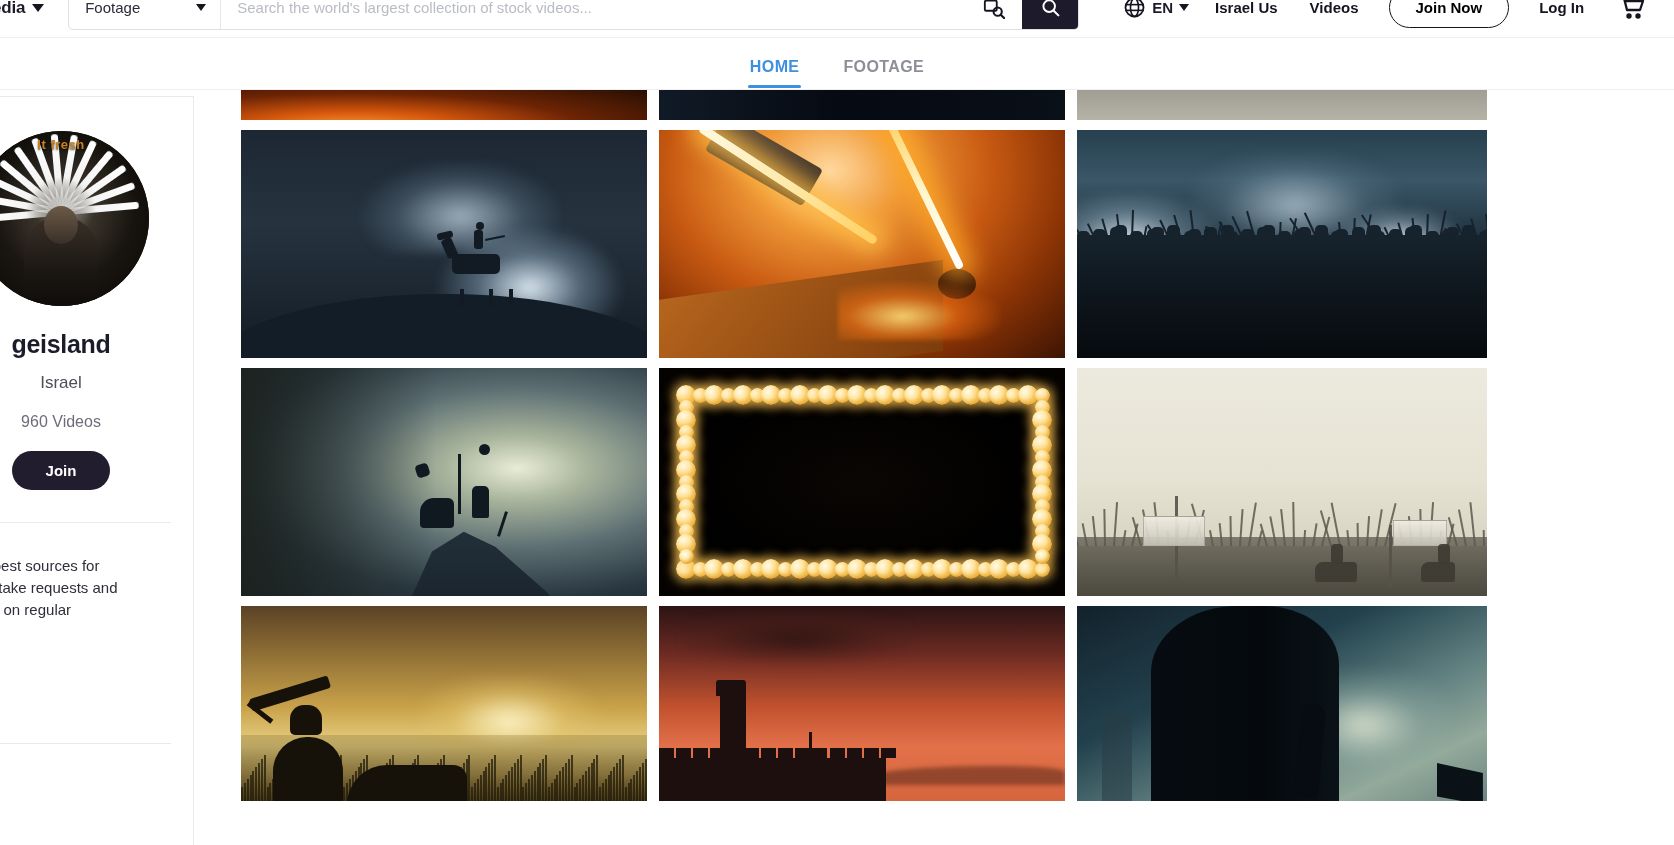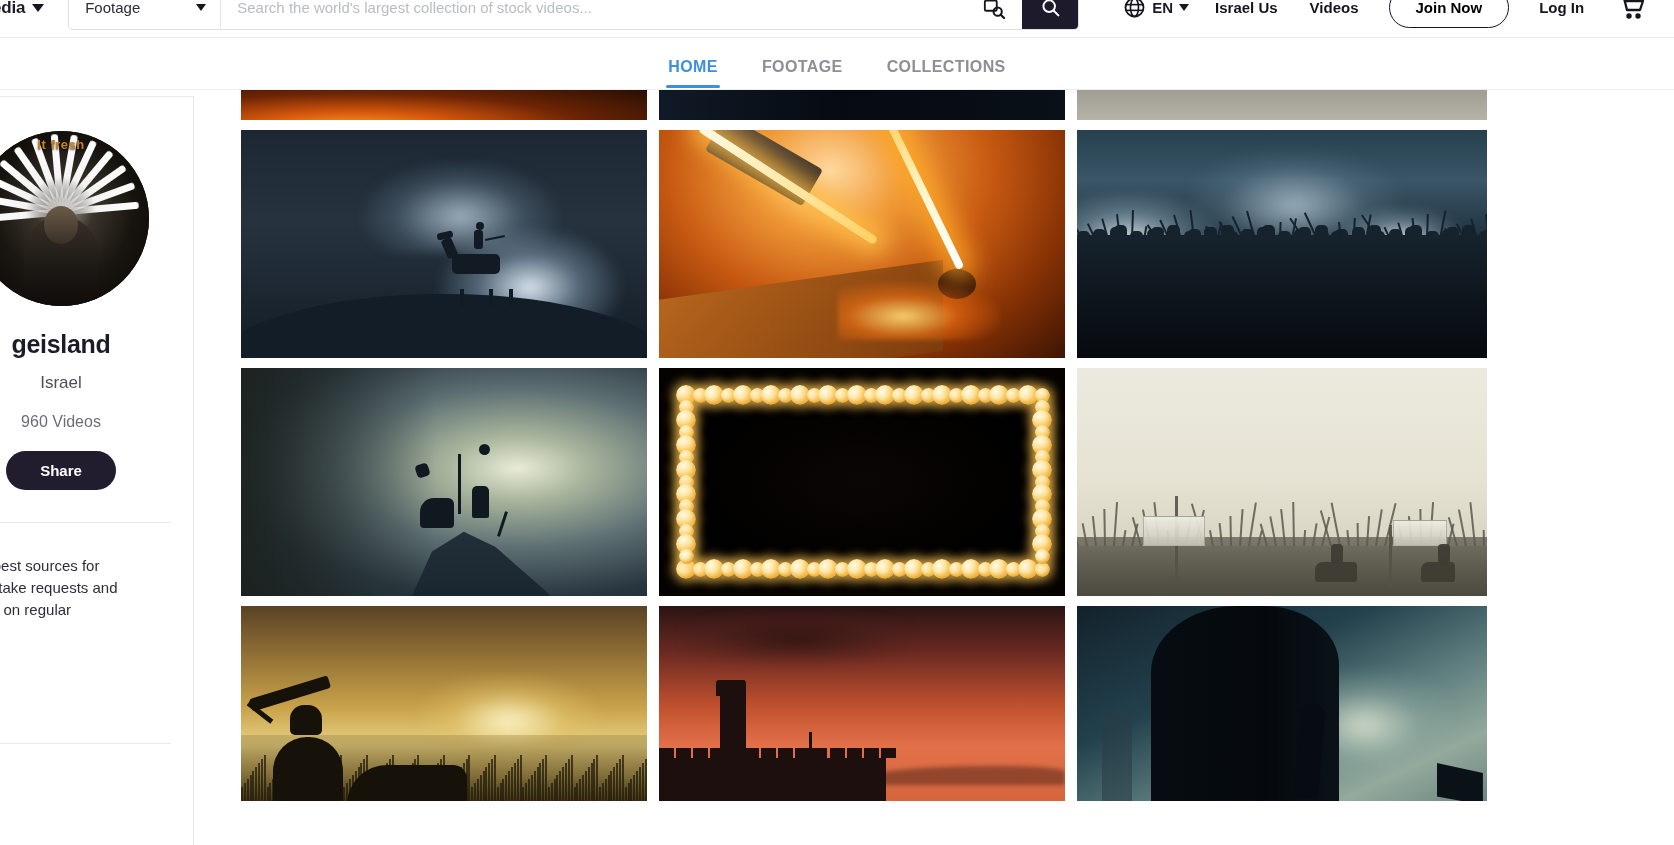--- a/index.html
+++ b/index.html
@@ -487,21 +487,20 @@
         <circle cx="11" cy="21" r="2.7" fill="#16141f"></circle>
         <circle cx="20" cy="21" r="2.7" fill="#16141f"></circle>
       </svg>
     </div>
   </div>
 </div>
 
 <div class="tabnav">
   <div class="tab active">HOME</div>
   <div class="tab">FOOTAGE</div>
-  <div class="tab">COLLECTIONS</div>
 </div>
 
 <div class="sidebar">
 
   <div class="avatar">
     <div class="avatar-img">
       <div class="av-bg"></div>
       <div id="rays">
           <div class="ray" style="transform: translate(-50%, -100%) rotate(-95deg);"></div>
           <div class="ray" style="transform: translate(-50%, -100%) rotate(-80deg);"></div>
@@ -521,21 +520,21 @@
       <div class="av-head"></div>
     </div>
     <div class="av-text">It fresh</div>
   </div>
 
   <div class="sb-name">geisland</div>
   <div class="sb-loc">Israel</div>
   <div class="sb-count">960 Videos</div>
 
   <div class="share-wrap">
-    <button class="share-btn">Share</button>
+    <button class="share-btn">Join</button>
   </div>
 
   <div class="sb-divider"></div>
 
   <div class="sb-bio">
     <p>
       <span>of the best sources for</span><br>
       <span>We do take requests and</span><br>
       <span>coming on regular</span>
     </p>

